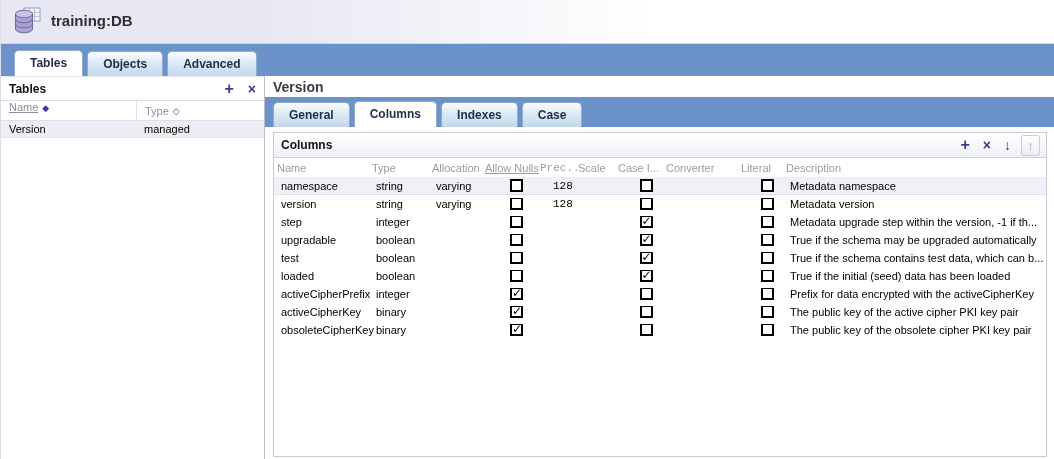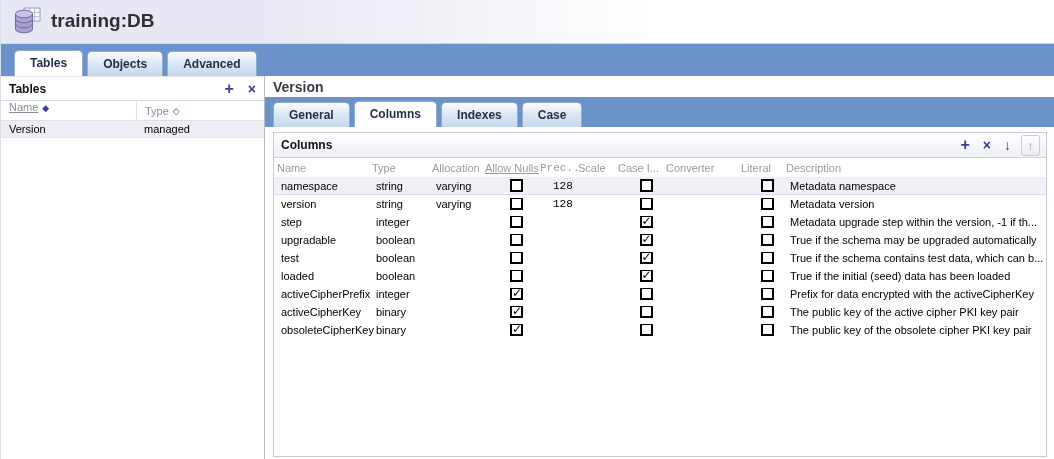--- a/index.html
+++ b/index.html
@@ -6,21 +6,21 @@
   html,body { width: 1054px; height: 459px; overflow: hidden;
     font-family: "Liberation Sans", "DejaVu Sans", sans-serif; background: #fff; }
   .window { width: 1054px; height: 459px; display: flex; flex-direction: column;
     border-left: 1px solid #DADCE6; }
 
   
   .hdr { height: 44px; flex: 0 0 44px; display: flex; align-items: center;
     background: linear-gradient(90deg, #E7E8F3 0%, #E7E8F3 25%, #FFFFFF 62%);
     border-bottom: 1px solid #D3D5E2; padding-left: 13px; }
   .hdr .dbicon { width: 27px; height: 29px; margin-right: 10px; }
-  .hdr .title { font-size: 19px; font-weight: bold; color: #2F2F38; padding-bottom: 2px; }
+  .hdr .title { font-size: 15px; font-weight: bold; color: #2F2F38; padding-bottom: 2px; }
 
   
   .tabbar { background: #6B93C9; display: flex; align-items: flex-end;
     padding: 5px 0 0 13px; gap: 4px; }
   .tabbar.main { height: 32px; flex: 0 0 32px; }
   .tabbar.sub  { height: 30px; flex: 0 0 30px; padding-left: 8px; }
   .tab { font-size: 12px; font-weight: bold; color: #242F4A;
     padding: 5px 15px 5px; border: 1px solid #93ACCC; border-bottom: none;
     border-radius: 5px 5px 0 0; cursor: default; white-space: nowrap;
     background: linear-gradient(180deg, #FAFCFE 0%, #DCEAF6 45%, #C3D7EB 100%);

